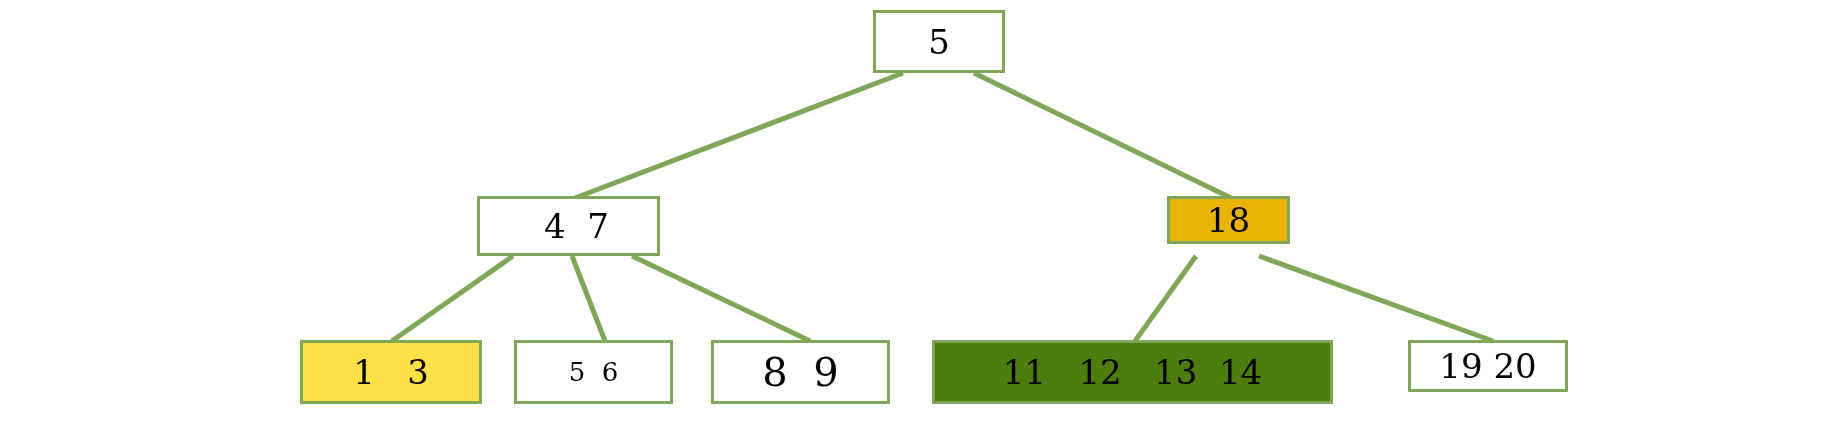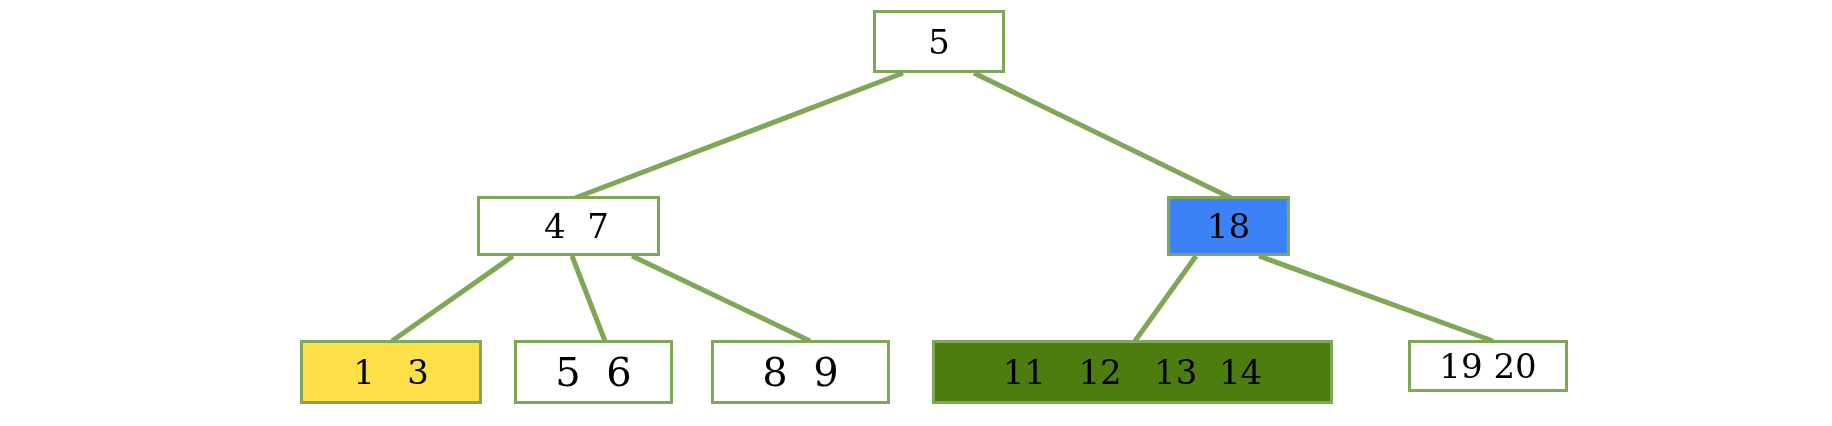--- a/index.html
+++ b/index.html
@@ -50,20 +50,20 @@
       <line x1="974" y1="73" x2="1231" y2="198" stroke="#7FA757" stroke-width="5" stroke-linecap="butt"></line>
       <line x1="513" y1="256" x2="392" y2="341" stroke="#7FA757" stroke-width="5" stroke-linecap="butt"></line>
       <line x1="572" y1="256" x2="605" y2="341" stroke="#7FA757" stroke-width="5" stroke-linecap="butt"></line>
       <line x1="632" y1="256" x2="810" y2="341" stroke="#7FA757" stroke-width="5" stroke-linecap="butt"></line>
       <line x1="1196" y1="256" x2="1135" y2="341" stroke="#7FA757" stroke-width="5" stroke-linecap="butt"></line>
       <line x1="1259" y1="256" x2="1493" y2="341" stroke="#7FA757" stroke-width="5" stroke-linecap="butt"></line>
     </svg>
   <div id="node-layer">
       <div class="tree-node" style="left: 873px; top: 10px; width: 132px; height: 63px; border: 3px solid rgb(127, 167, 87); background: rgb(255, 255, 255);"><span class="node-keys" style="font-size: 34px; color: rgb(0, 0, 0);">5</span></div>
       <div class="tree-node" style="left: 477px; top: 196px; width: 183px; height: 60px; border: 3px solid rgb(127, 167, 87); background: rgb(255, 255, 255); padding-left: 16px;"><span class="node-keys" style="font-size: 34px; color: rgb(0, 0, 0);">4  7</span></div>
-      <div class="tree-node" style="left: 1167px; top: 196px; width: 123px; height: 60px; border: 3px solid rgb(127, 167, 87); background: #3b82f6;"><span class="node-keys" style="font-size: 34px; color: rgb(0, 0, 0);">18</span></div>
+      <div class="tree-node" style="left: 1167px; top: 196px; width: 123px; height: 48px; border: 3px solid rgb(127, 167, 87); background: #eab308;"><span class="node-keys" style="font-size: 34px; color: rgb(0, 0, 0);">18</span></div>
       <div class="tree-node" style="left: 300px; top: 340px; width: 182px; height: 64px; border: 3px solid rgb(127, 167, 87); background: #fde047;"><span class="node-keys" style="font-size: 34px; color: rgb(0, 0, 0);">1   3</span></div>
-      <div class="tree-node" style="left: 514px; top: 340px; width: 159px; height: 64px; border: 3px solid rgb(127, 167, 87); background: rgb(255, 255, 255);"><span class="node-keys" style="font-size: 40px; color: rgb(0, 0, 0);">5  6</span></div>
+      <div class="tree-node" style="left: 514px; top: 340px; width: 159px; height: 64px; border: 3px solid rgb(127, 167, 87); background: rgb(255, 255, 255);"><span class="node-keys" style="font-size: 26px; color: rgb(0, 0, 0);">5  6</span></div>
       <div class="tree-node" style="left: 711px; top: 340px; width: 179px; height: 64px; border: 3px solid rgb(127, 167, 87); background: rgb(255, 255, 255);"><span class="node-keys" style="font-size: 40px; color: rgb(0, 0, 0);">8  9</span></div>
       <div class="tree-node" style="left: 932px; top: 340px; width: 401px; height: 64px; border: 3px solid rgb(127, 167, 87); background: #4d7c0f;"><span class="node-keys" style="font-size: 34px; color: rgb(0, 0, 0);">11   12   13  14</span></div>
       <div class="tree-node" style="left: 1408px; top: 340px; width: 160px; height: 52px; border: 3px solid rgb(127, 167, 87); background: rgb(255, 255, 255);"><span class="node-keys" style="font-size: 34px; color: rgb(0, 0, 0);">19 20</span></div>
     </div>
 </div>
 
 </body></html>

